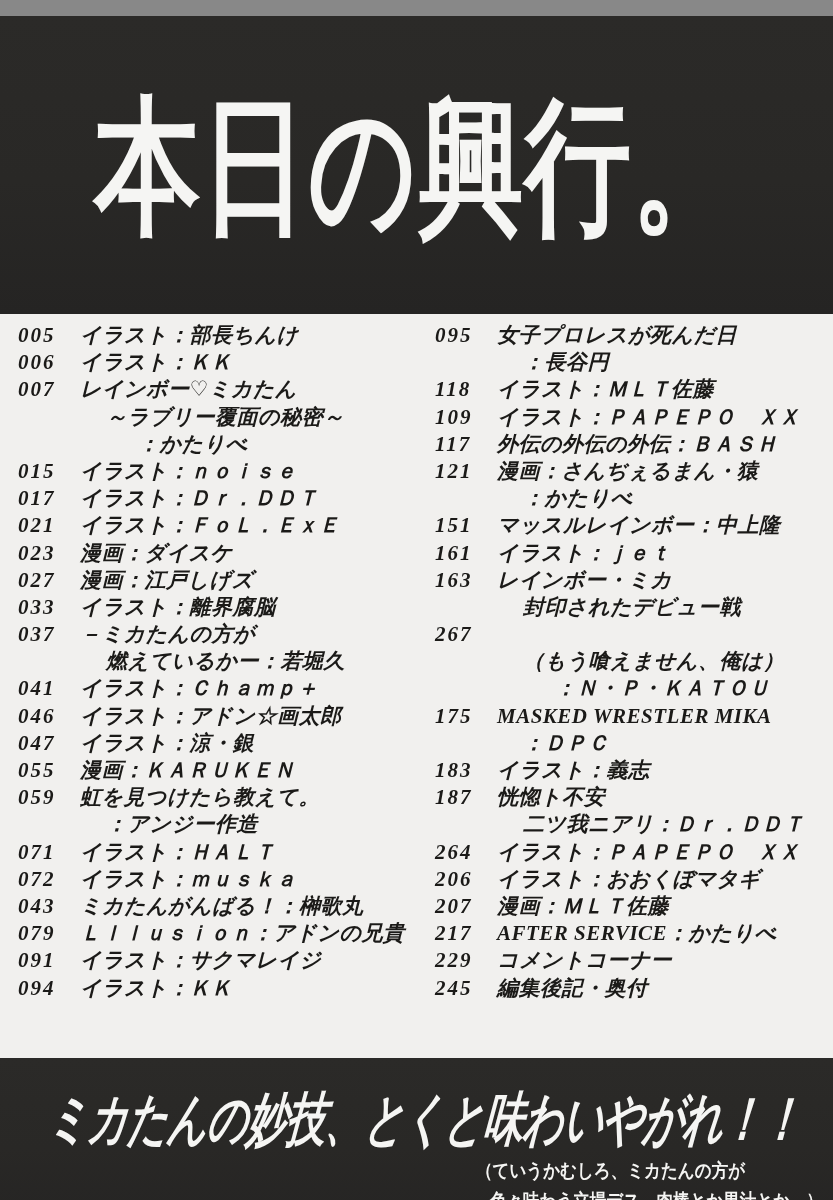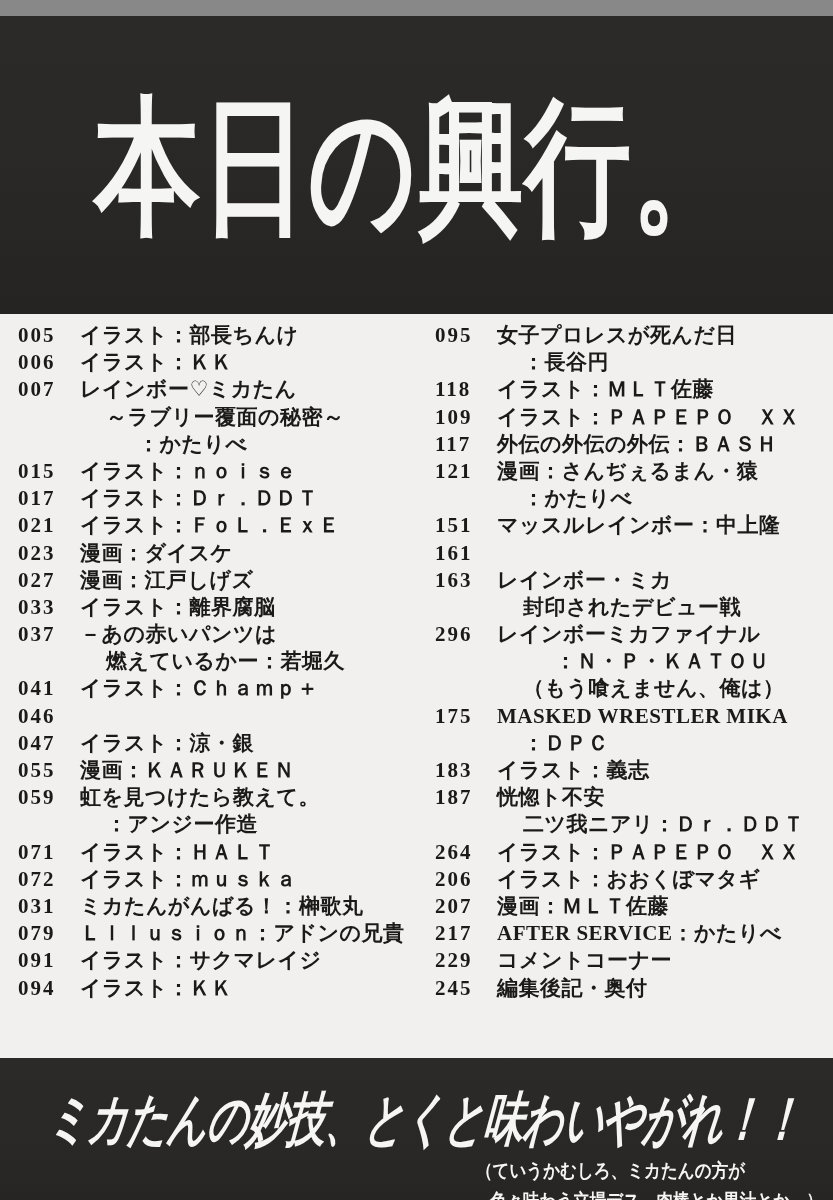--- a/index.html
+++ b/index.html
@@ -40,20 +40,21 @@
   .toc-col.right{left:435px;width:395px;}
   .toc-line{
     display:flex;
     align-items:baseline;
     height:27.2px;
     line-height:27.2px;
     color:var(--ink);
     font-weight:bold;
     font-size:21px;
     white-space:nowrap;
+    font-style:italic;
   }
   .toc-num{
     width:46px;
     margin-right:16px;
     letter-spacing:2px;
     flex:none;
   }
   .toc-title{flex:1;letter-spacing:0.5px;}
   .toc-line.ind-1 .toc-title{padding-left:26px;}
   .toc-line.ind-2 .toc-title{padding-left:58px;}
@@ -149,35 +150,36 @@
           <span class="toc-title">漫画：江戸しげズ</span>
         </div>
 
         <div class="toc-line ind-0">
           <span class="toc-num">033</span>
           <span class="toc-title">イラスト：離界腐脳</span>
         </div>
 
         <div class="toc-line ind-0">
           <span class="toc-num">037</span>
-          <span class="toc-title">－あの赤いパンツは</span>
+          <span class="toc-title">－ミカたんの方が</span>
         </div>
 
         <div class="toc-line ind-1">
           <span class="toc-num"></span>
           <span class="toc-title">燃えているかー：若堀久</span>
         </div>
 
         <div class="toc-line ind-0">
           <span class="toc-num">041</span>
           <span class="toc-title">イラスト：Ｃｈａｍｐ＋</span>
         </div>
 
         <div class="toc-line ind-0">
           <span class="toc-num">046</span>
+          <span class="toc-title">イラスト：アドン☆画太郎</span>
         </div>
 
         <div class="toc-line ind-0">
           <span class="toc-num">047</span>
           <span class="toc-title">イラスト：涼・銀</span>
         </div>
 
 
         <div class="toc-line ind-0">
           <span class="toc-num">055</span>
@@ -198,21 +200,21 @@
           <span class="toc-num">071</span>
           <span class="toc-title">イラスト：ＨＡＬＴ</span>
         </div>
 
         <div class="toc-line ind-0">
           <span class="toc-num">072</span>
           <span class="toc-title">イラスト：ｍｕｓｋａ</span>
         </div>
 
         <div class="toc-line ind-0">
-          <span class="toc-num">031</span>
+          <span class="toc-num">043</span>
           <span class="toc-title">ミカたんがんばる！：榊歌丸</span>
         </div>
 
         <div class="toc-line ind-0">
           <span class="toc-num">079</span>
           <span class="toc-title">Ｌｌｌｕｓｉｏｎ：アドンの兄貴</span>
         </div>
 
         <div class="toc-line ind-0">
           <span class="toc-num">091</span>
@@ -262,46 +264,46 @@
           <span class="toc-title">：かたりべ</span>
         </div>
 
         <div class="toc-line ind-0">
           <span class="toc-num">151</span>
           <span class="toc-title">マッスルレインボー：中上隆</span>
         </div>
 
         <div class="toc-line ind-0">
           <span class="toc-num">161</span>
+          <span class="toc-title">イラスト：ｊｅｔ</span>
         </div>
 
         <div class="toc-line ind-0">
           <span class="toc-num">163</span>
           <span class="toc-title">レインボー・ミカ</span>
         </div>
 
         <div class="toc-line ind-1">
           <span class="toc-num"></span>
           <span class="toc-title">封印されたデビュー戦</span>
         </div>
 
 
         <div class="toc-line ind-0">
-          <span class="toc-num">296</span>
-          <span class="toc-title">レインボーミカファイナル</span>
+          <span class="toc-num">267</span>
+        </div>
+
+        <div class="toc-line ind-1">
+          <span class="toc-num"></span>
+          <span class="toc-title">（もう喰えません、俺は）</span>
         </div>
 
         <div class="toc-line ind-2">
           <span class="toc-num"></span>
           <span class="toc-title">：Ｎ・Ｐ・ＫＡＴＯＵ</span>
-        </div>
-
-        <div class="toc-line ind-1">
-          <span class="toc-num"></span>
-          <span class="toc-title">（もう喰えません、俺は）</span>
         </div>
 
         <div class="toc-line ind-0">
           <span class="toc-num">175</span>
           <span class="toc-title">MASKED WRESTLER MIKA</span>
         </div>
 
         <div class="toc-line ind-1">
           <span class="toc-num"></span>
           <span class="toc-title">：ＤＰＣ</span>

